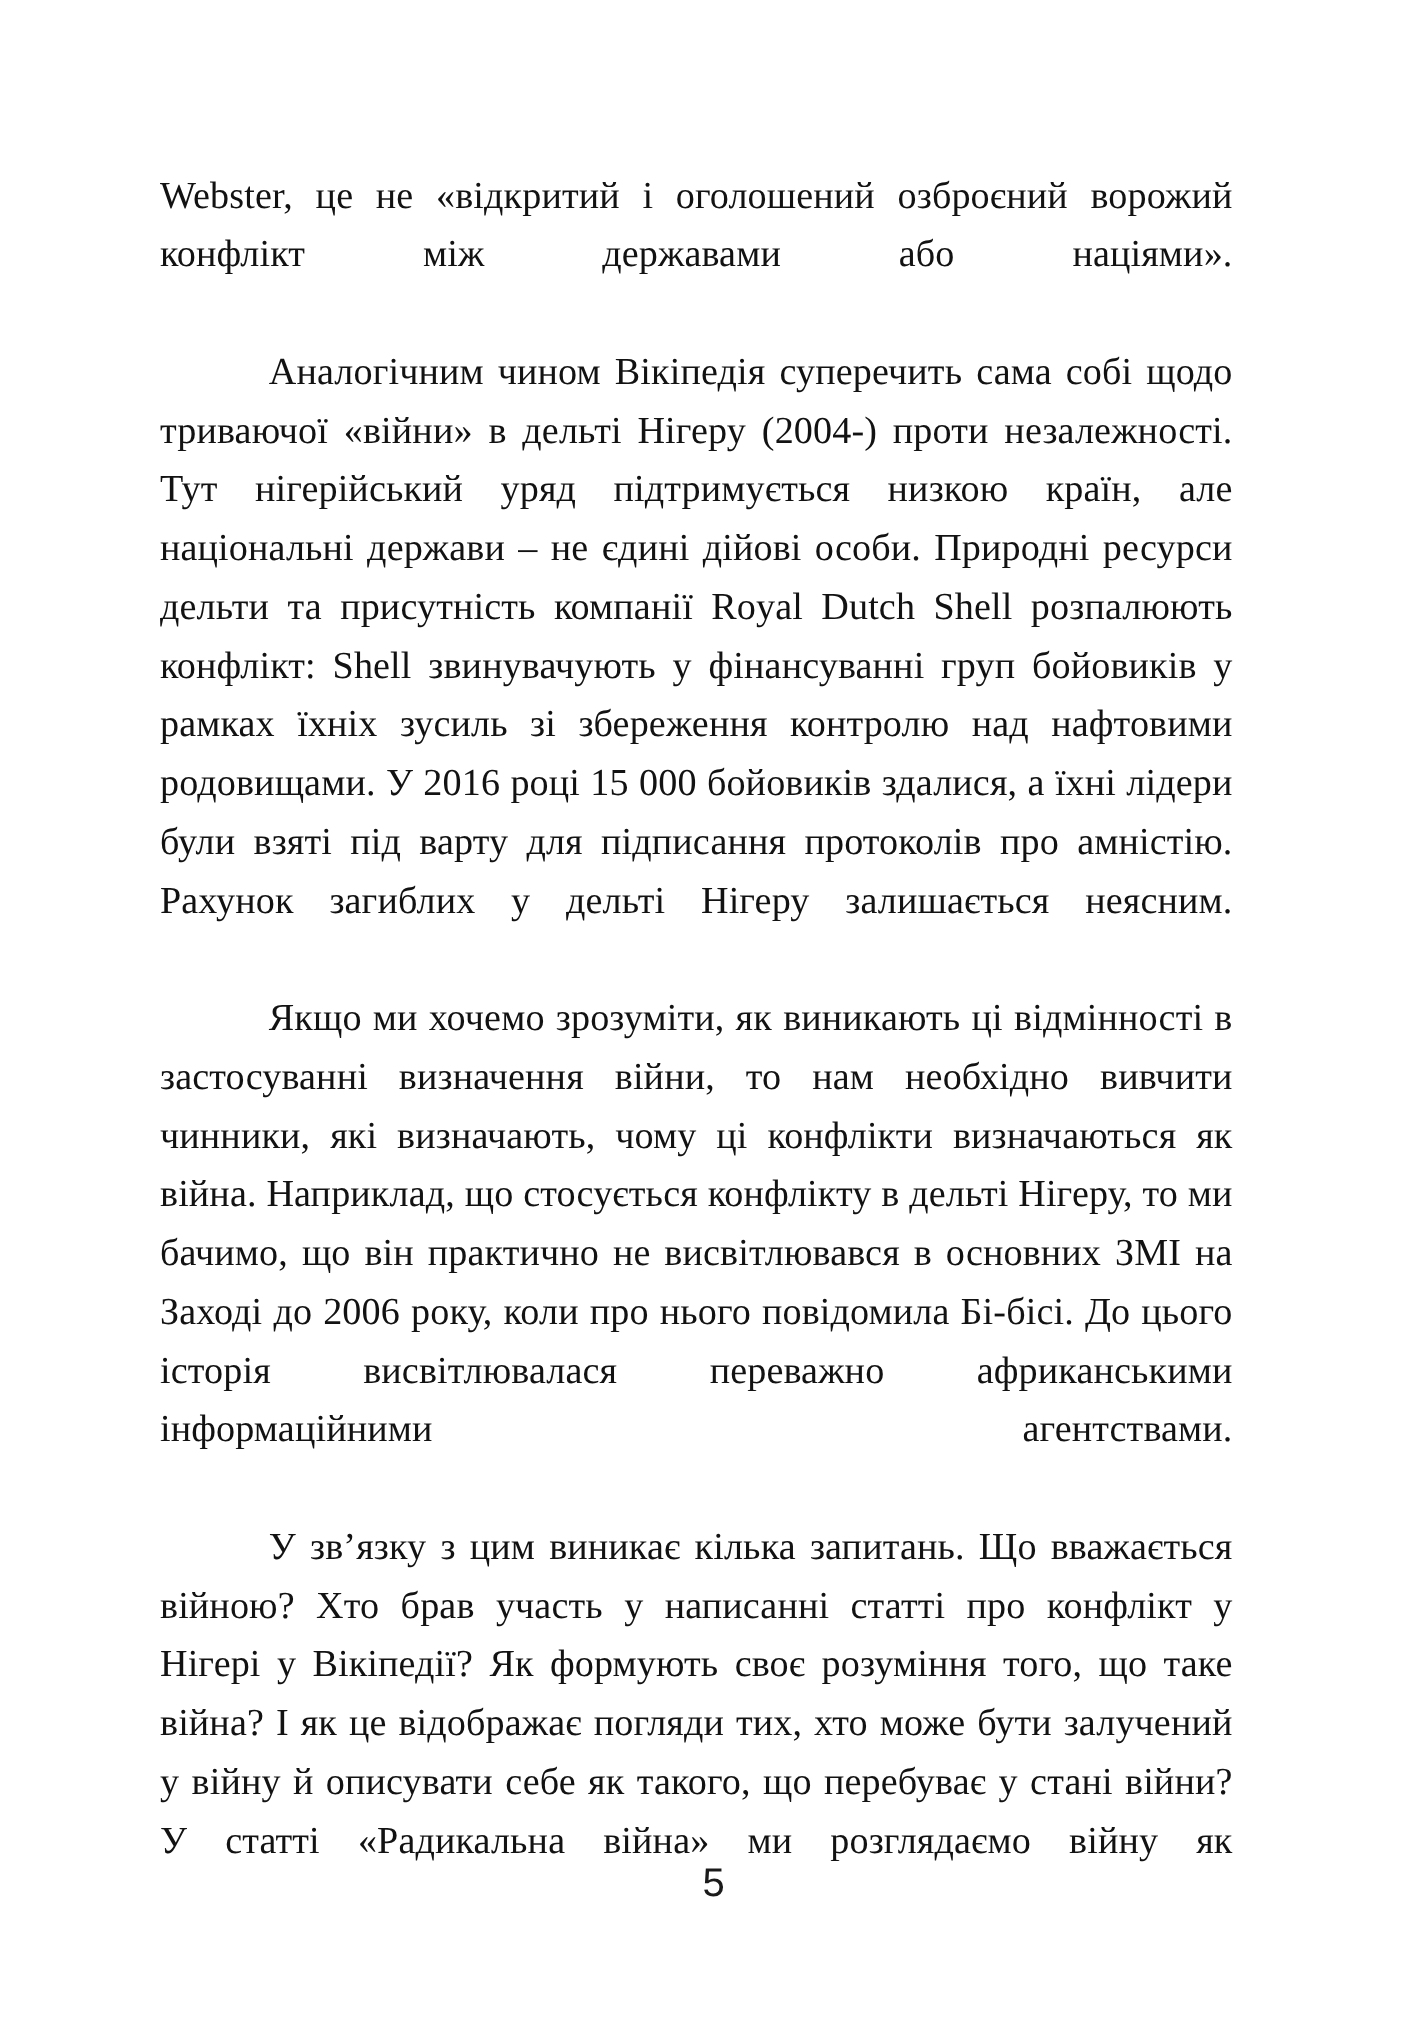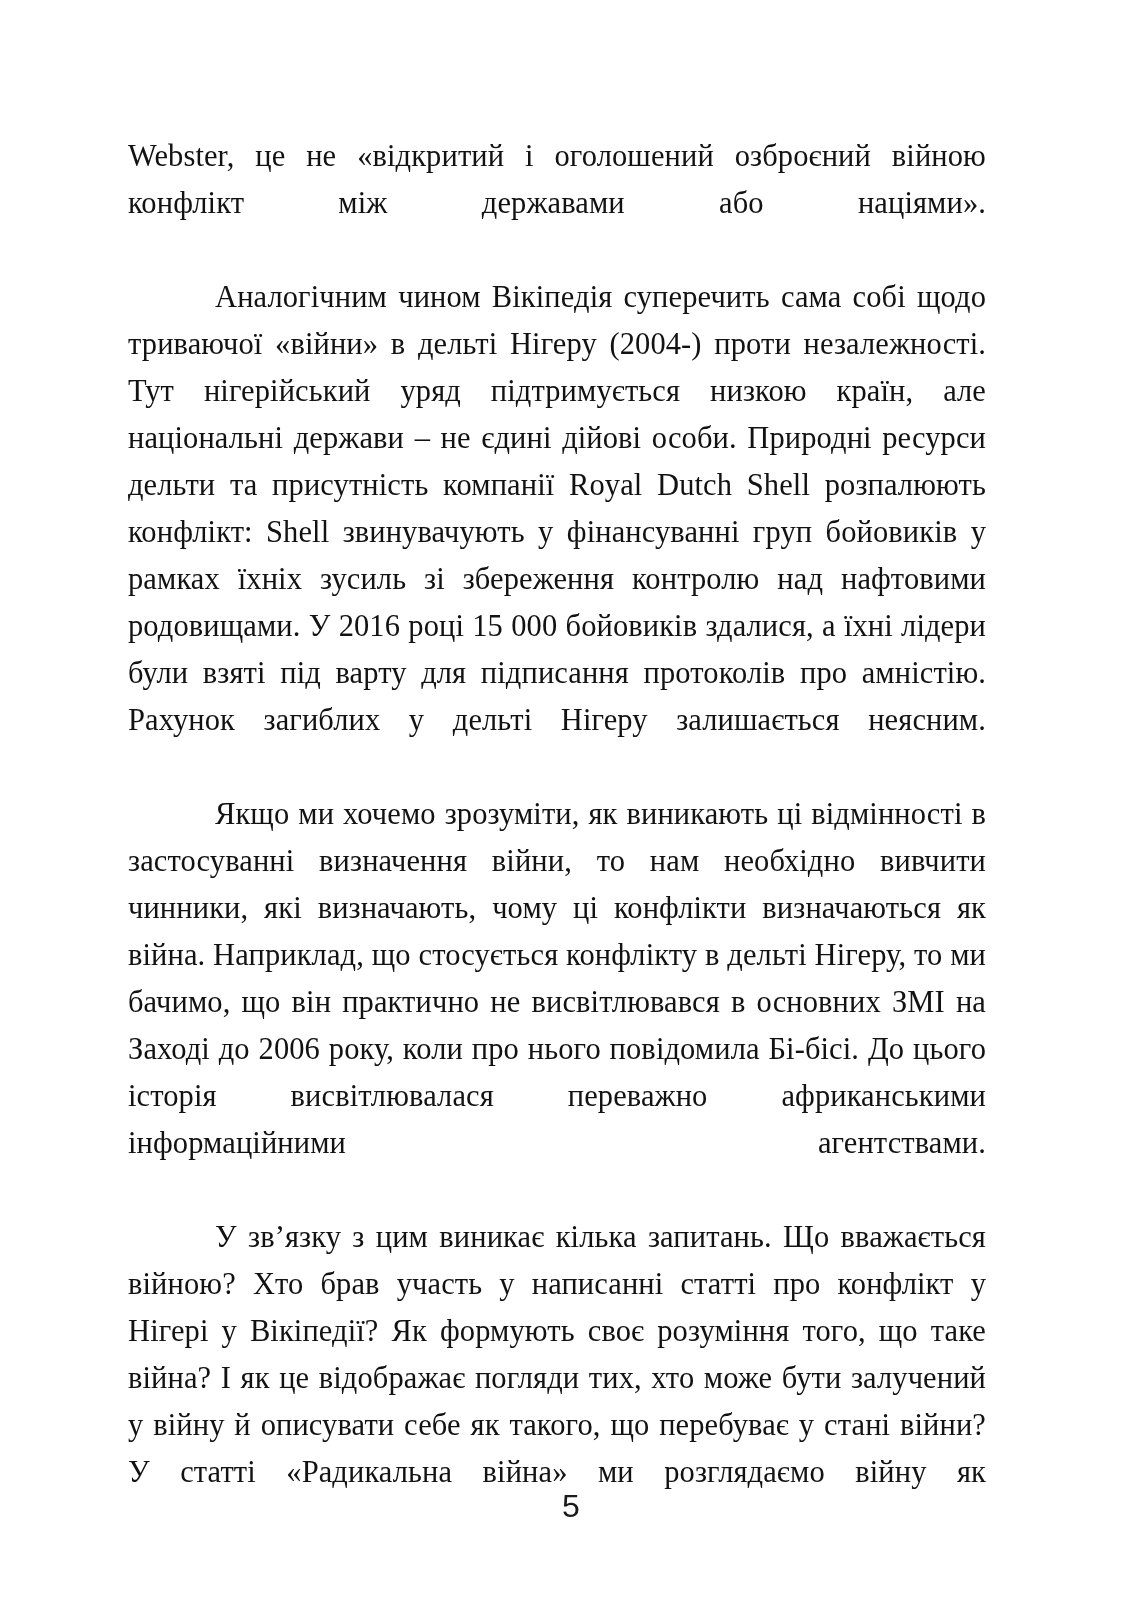--- a/index.html
+++ b/index.html
@@ -66,21 +66,21 @@
     color: #1a1a1a;
   }
 </style>
 </head>
 <body>
 
 <div class="page">
 
   <div class="text-column">
 
-    <p class="para continuation">Webster, це не «відкритий і оголошений озброєний війною конфлікт між державами або націями».</p>
+    <p class="para continuation">Webster, це не «відкритий і оголошений озброєний ворожий конфлікт між державами або націями».</p>
 
     <p class="para">Аналогічним чином Вікіпедія суперечить сама собі щодо триваючої «війни» в дельті Нігеру (2004-) проти незалежності. Тут нігерійський уряд підтримується низкою країн, але національні держави – не єдині дійові особи. Природні ресурси дельти та присутність компанії Royal Dutch Shell розпалюють конфлікт: Shell звинувачують у фінансуванні груп бойовиків у рамках їхніх зусиль зі збереження контролю над нафтовими родовищами. У 2016 році 15 000 бойовиків здалися, а їхні лідери були взяті під варту для підписання протоколів про амністію. Рахунок загиблих у дельті Нігеру залишається неясним.</p>
 
     <p class="para">Якщо ми хочемо зрозуміти, як виникають ці відмінності в застосуванні визначення війни, то нам необхідно вивчити чинники, які визначають, чому ці конфлікти визначаються як війна. Наприклад, що стосується конфлікту в дельті Нігеру, то ми бачимо, що він практично не висвітлювався в основних ЗМІ на Заході до 2006 року, коли про нього повідомила Бі-бісі. До цього історія висвітлювалася переважно африканськими інформаційними агентствами.</p>
 
     <p class="para">У зв’язку з цим виникає кілька запитань. Що вважається війною? Хто брав участь у написанні статті про конфлікт у Нігері у Вікіпедії? Як формують своє розуміння того, що таке війна? І як це відображає погляди тих, хто може бути залучений у війну й описувати себе як такого, що перебуває у стані війни? У статті «Радикальна війна» ми розглядаємо війну як</p>
 
   </div>
 
   <div class="page-number">5</div>

